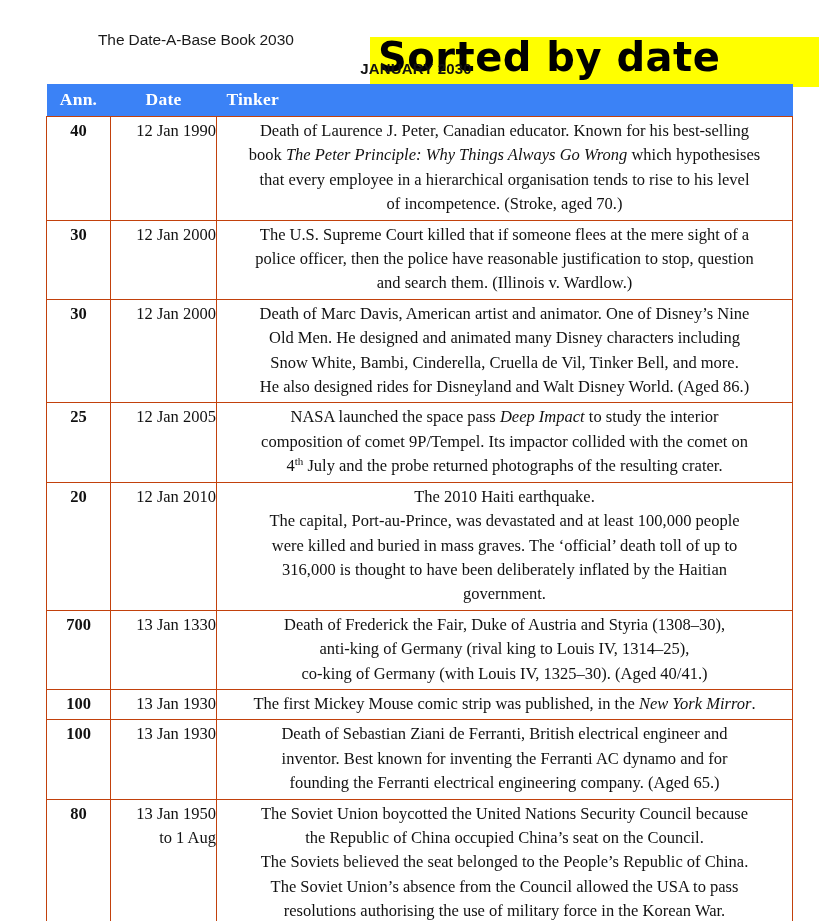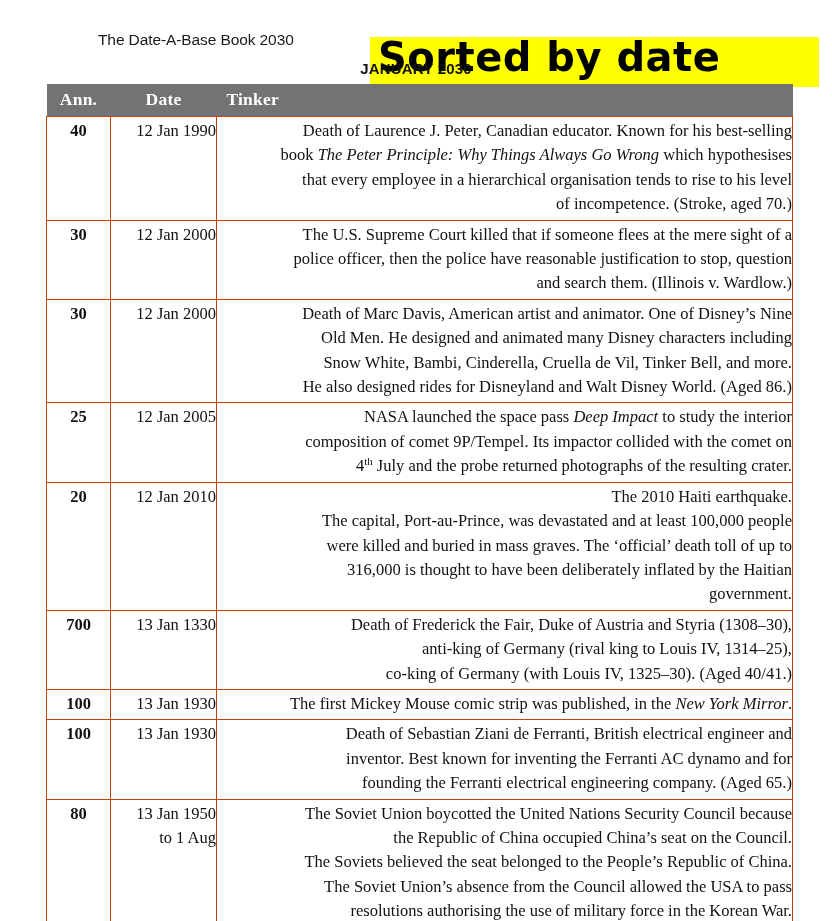--- a/index.html
+++ b/index.html
@@ -99,21 +99,21 @@
     border-collapse: collapse;
     width: 746px;
     table-layout: fixed;
   }
 
   table.events col.c-ann   { width: 64px; }
   table.events col.c-date  { width: 106px; }
   table.events col.c-event { width: 576px; }
 
   table.events thead th {
-    background: #737373;
+    background: #3b82f6;
     color: #ffffff;
     font-family: "Liberation Serif", serif;
     font-weight: bold;
     font-size: 17.5px;
     text-align: center;
     padding: 5px 0 6px 0;
     border: none;
     height: 20px;
     letter-spacing: 0.2px;
   }
@@ -141,21 +141,21 @@
   td.date {
     text-align: right;
     padding-right: 8px;
     white-space: pre-line;
     font-size: 16.2px;
   }
 
   td.event {
     padding-left: 9px;
     padding-right: 4px;
-    text-align: right;
+    text-align: center;
   }
 
   td.event .line {
     display: block;
     white-space: nowrap;
   }
 
   .it { font-style: italic; }
   .sup { font-size: 11px; vertical-align: super; line-height: 0; }
 </style>

